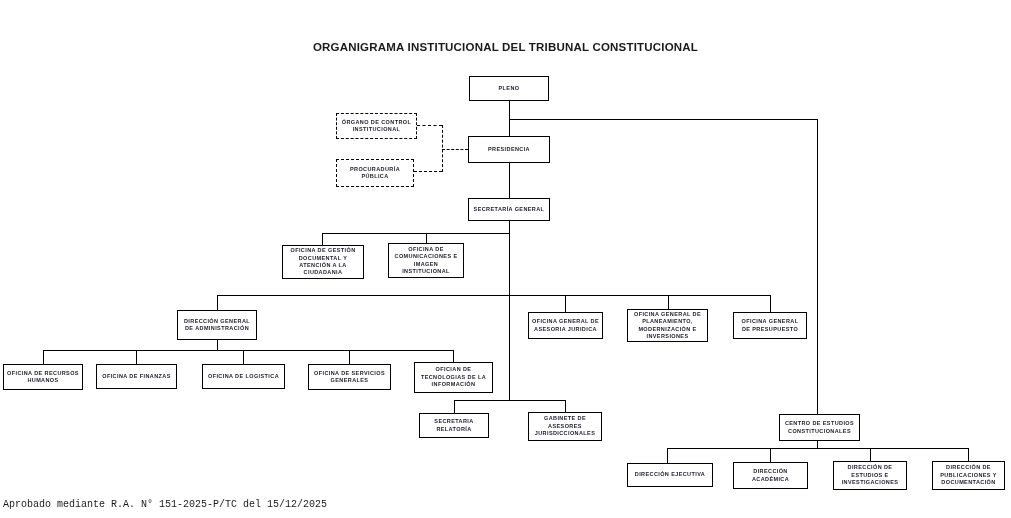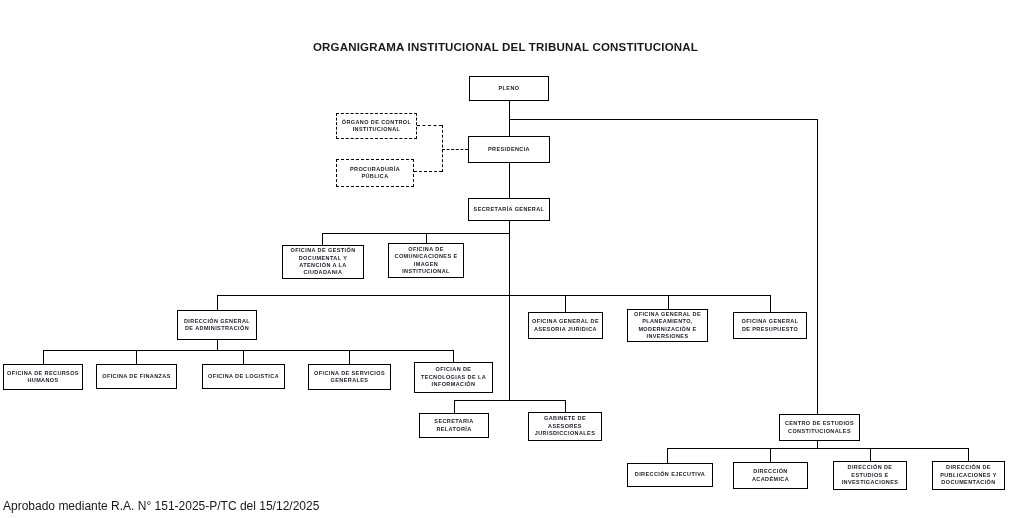--- a/index.html
+++ b/index.html
@@ -12,21 +12,21 @@
     overflow:hidden;
   }
   .title{
     position:absolute;left:0;top:41px;width:1011px;
     text-align:center;
     font-size:11.5px;font-weight:bold;color:#1a1a1a;
     letter-spacing:0.2px;
   }
   .footer{
     position:absolute;left:3px;top:499px;
-    font-size:12px;color:#1a1a1a;
+    font-size:10px;color:#1a1a1a;font-family:Liberation Mono, monospace;
   }
   .node{
     position:absolute;
     background:#ffffff;
     border:1px solid #000000;
     display:flex;align-items:center;justify-content:center;
     text-align:center;
     font-size:5.5px;font-weight:bold;color:#1b1b2a;
     letter-spacing:0.4px;line-height:1.35;
     white-space:pre-line;

